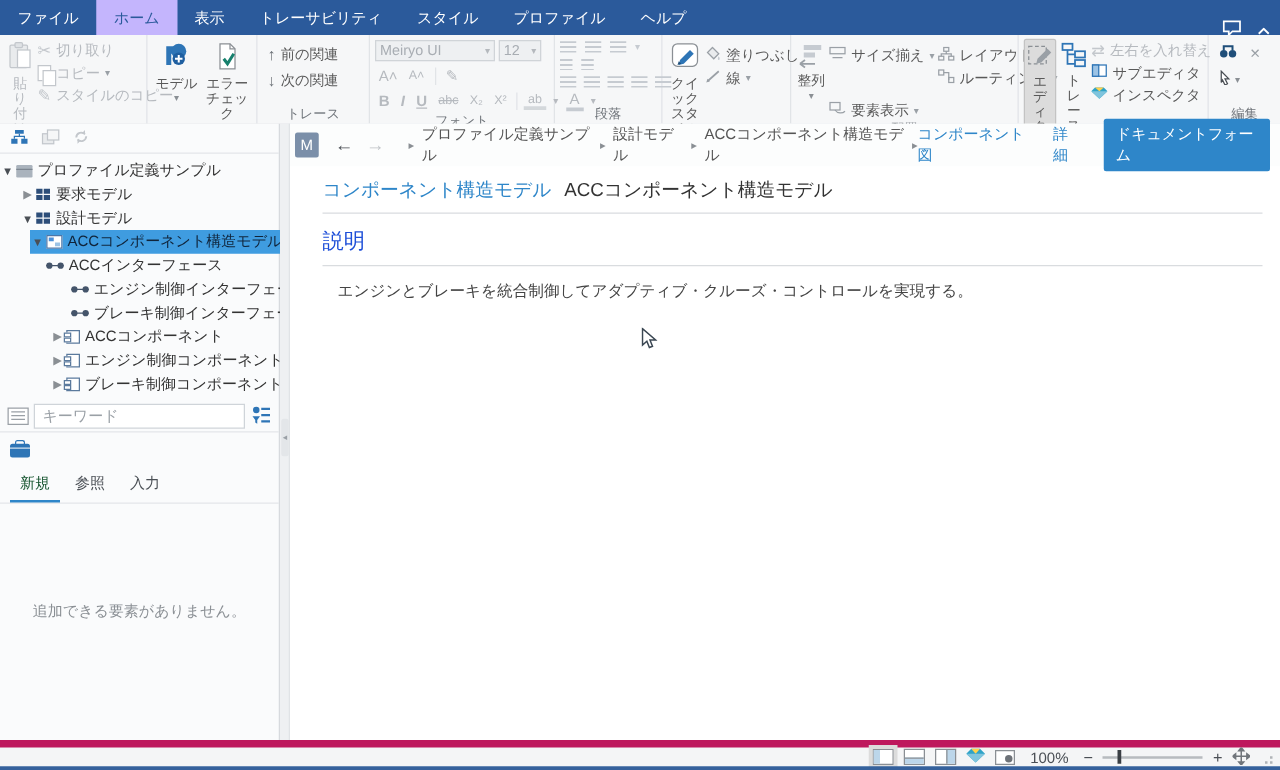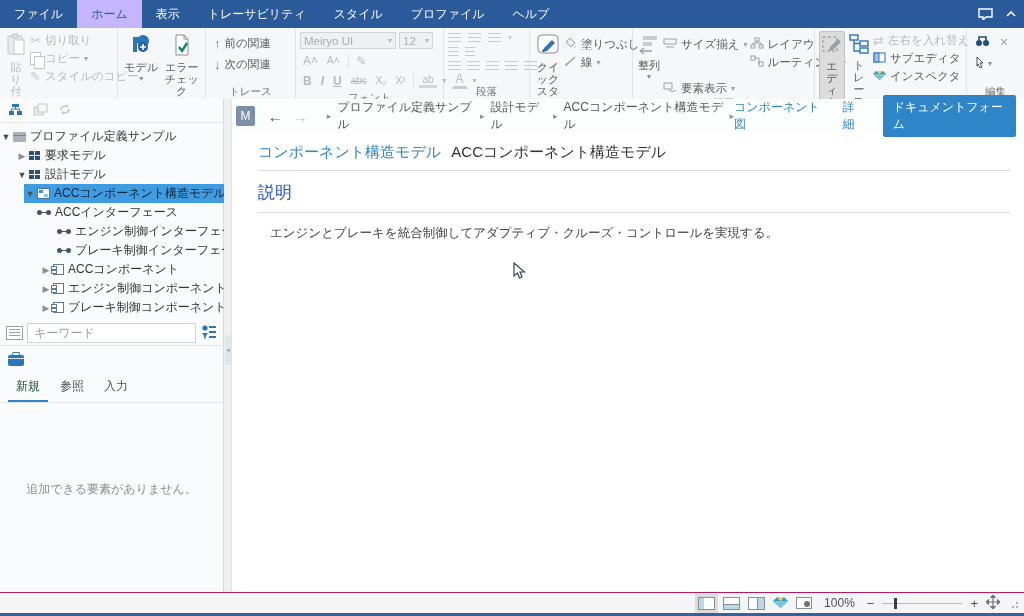--- a/index.html
+++ b/index.html
@@ -1,21 +1,21 @@
 <!DOCTYPE html>
 <html><head>
 <meta charset="utf-8">
 <style>
   html,body{margin:0;padding:0;}
   body{width:1024px;height:616px;position:relative;overflow:hidden;
        font-family:"Liberation Sans","DejaVu Sans",sans-serif;font-size:12px;color:#333;background:#fff;}
   .ico{display:inline-block;vertical-align:middle;line-height:1;}
 
   
-  #menubar{position:absolute;left:0;top:0;width:1024px;height:28px;background:#2b5a9b;display:flex;align-items:center;}
+  #menubar{position:absolute;left:0;top:0;width:1024px;height:28px;background:#2b5a9b;display:flex;align-items:flex-end;}
   .mtab{color:#fff;padding:0 14px;line-height:28px;font-size:12px;cursor:default;}
   .mtab.active{background:#c4b5fd;color:#2b5a9b;}
   #menubar .mspacer{flex:1;}
   .mbar-icon{width:26px;display:flex;align-items:center;justify-content:center;color:#fff;}
 
   
   #ribbon{position:absolute;left:0;top:28px;width:1024px;height:71px;background:#f6f7f8;border-bottom:1px solid #cfd3d7;display:flex;}
   .rgroup{display:flex;flex-direction:column;border-right:1px solid #e1e4e7;box-sizing:border-box;}
   .rgroup-content{flex:1;display:flex;align-items:flex-start;padding:3px 4px 0 4px;gap:2px;}
   .rgroup-label{height:15px;text-align:center;font-size:10.5px;color:#70757b;line-height:14px;}
@@ -104,21 +104,21 @@
   .doc{padding:4px 14px 0 26px;}
   .doc-title{font-size:15px;margin-top:6px;}
   .doc-title .type{color:#2e86c9;}
   .doc-title .name{color:#333;margin-left:6px;}
   .hr{height:1px;background:#d9dcdf;margin:8px 0 0;}
   .sec-label{color:#1d4ed8;font-size:17px;margin-top:10px;}
   .desc{color:#444;font-size:12.5px;margin:12px 0 0 12px;}
   #cursor{position:absolute;left:281px;top:163px;}
 
   
-  #statusbar{position:absolute;left:0;top:592px;width:1024px;height:21px;background:#f4f5f6;border-top:1px solid #be185d;display:flex;align-items:center;justify-content:flex-end;padding:0 6px;box-sizing:border-box;gap:8px;}
+  #statusbar{position:absolute;left:0;top:592px;width:1024px;height:21px;background:#f4f5f6;border-top:6px solid #be185d;display:flex;align-items:center;justify-content:flex-end;padding:0 6px;box-sizing:border-box;gap:8px;}
   .sb-ico{width:17px;height:13px;border:1px solid #8a8f94;background:#fff;position:relative;box-sizing:border-box;}
   .sb-ico.pressed{outline:3px solid #dcdcdc;}
   .sb-ico.p1::before{content:"";position:absolute;left:0;top:0;bottom:0;width:5px;background:#bcd6ea;}
   .sb-ico.p2::before{content:"";position:absolute;left:0;bottom:0;right:0;height:4px;background:#bcd6ea;border-top:1px solid #8a8f94;}
   .sb-ico.p3::before{content:"";position:absolute;right:0;top:0;bottom:0;width:6px;background:#bcd6ea;border-left:1px solid #8a8f94;}
   .sb-win{width:16px;height:12px;border:1px solid #8a8f94;background:#fff;position:relative;box-sizing:border-box;}
   .sb-win::after{content:"";position:absolute;right:1px;bottom:1px;width:6px;height:6px;border-radius:50%;background:#6d7278;}
   .zoomlabel{color:#4a4f55;font-size:12px;margin:0 4px;}
   .zsign{color:#4a4f55;font-size:13px;}
   .slider{width:80px;height:13px;position:relative;}

